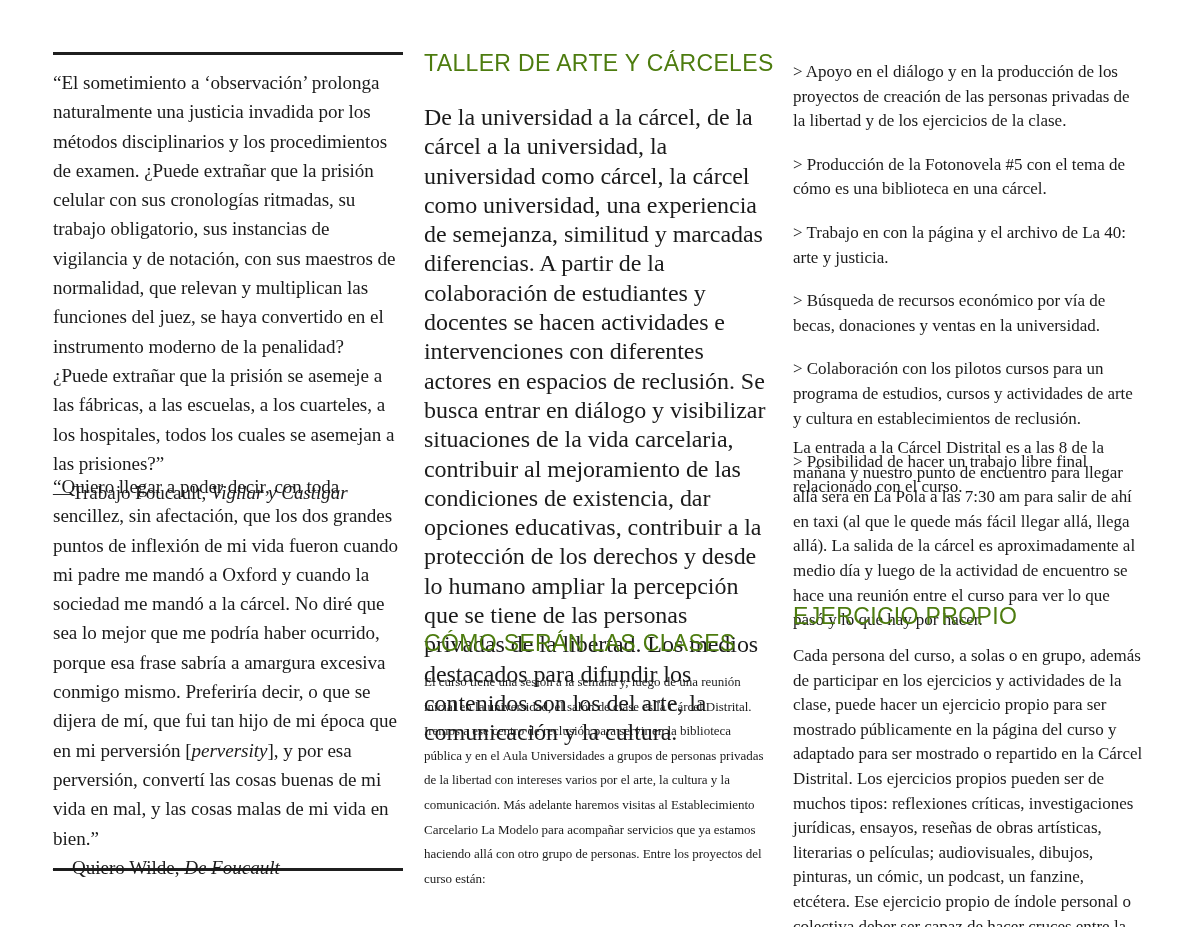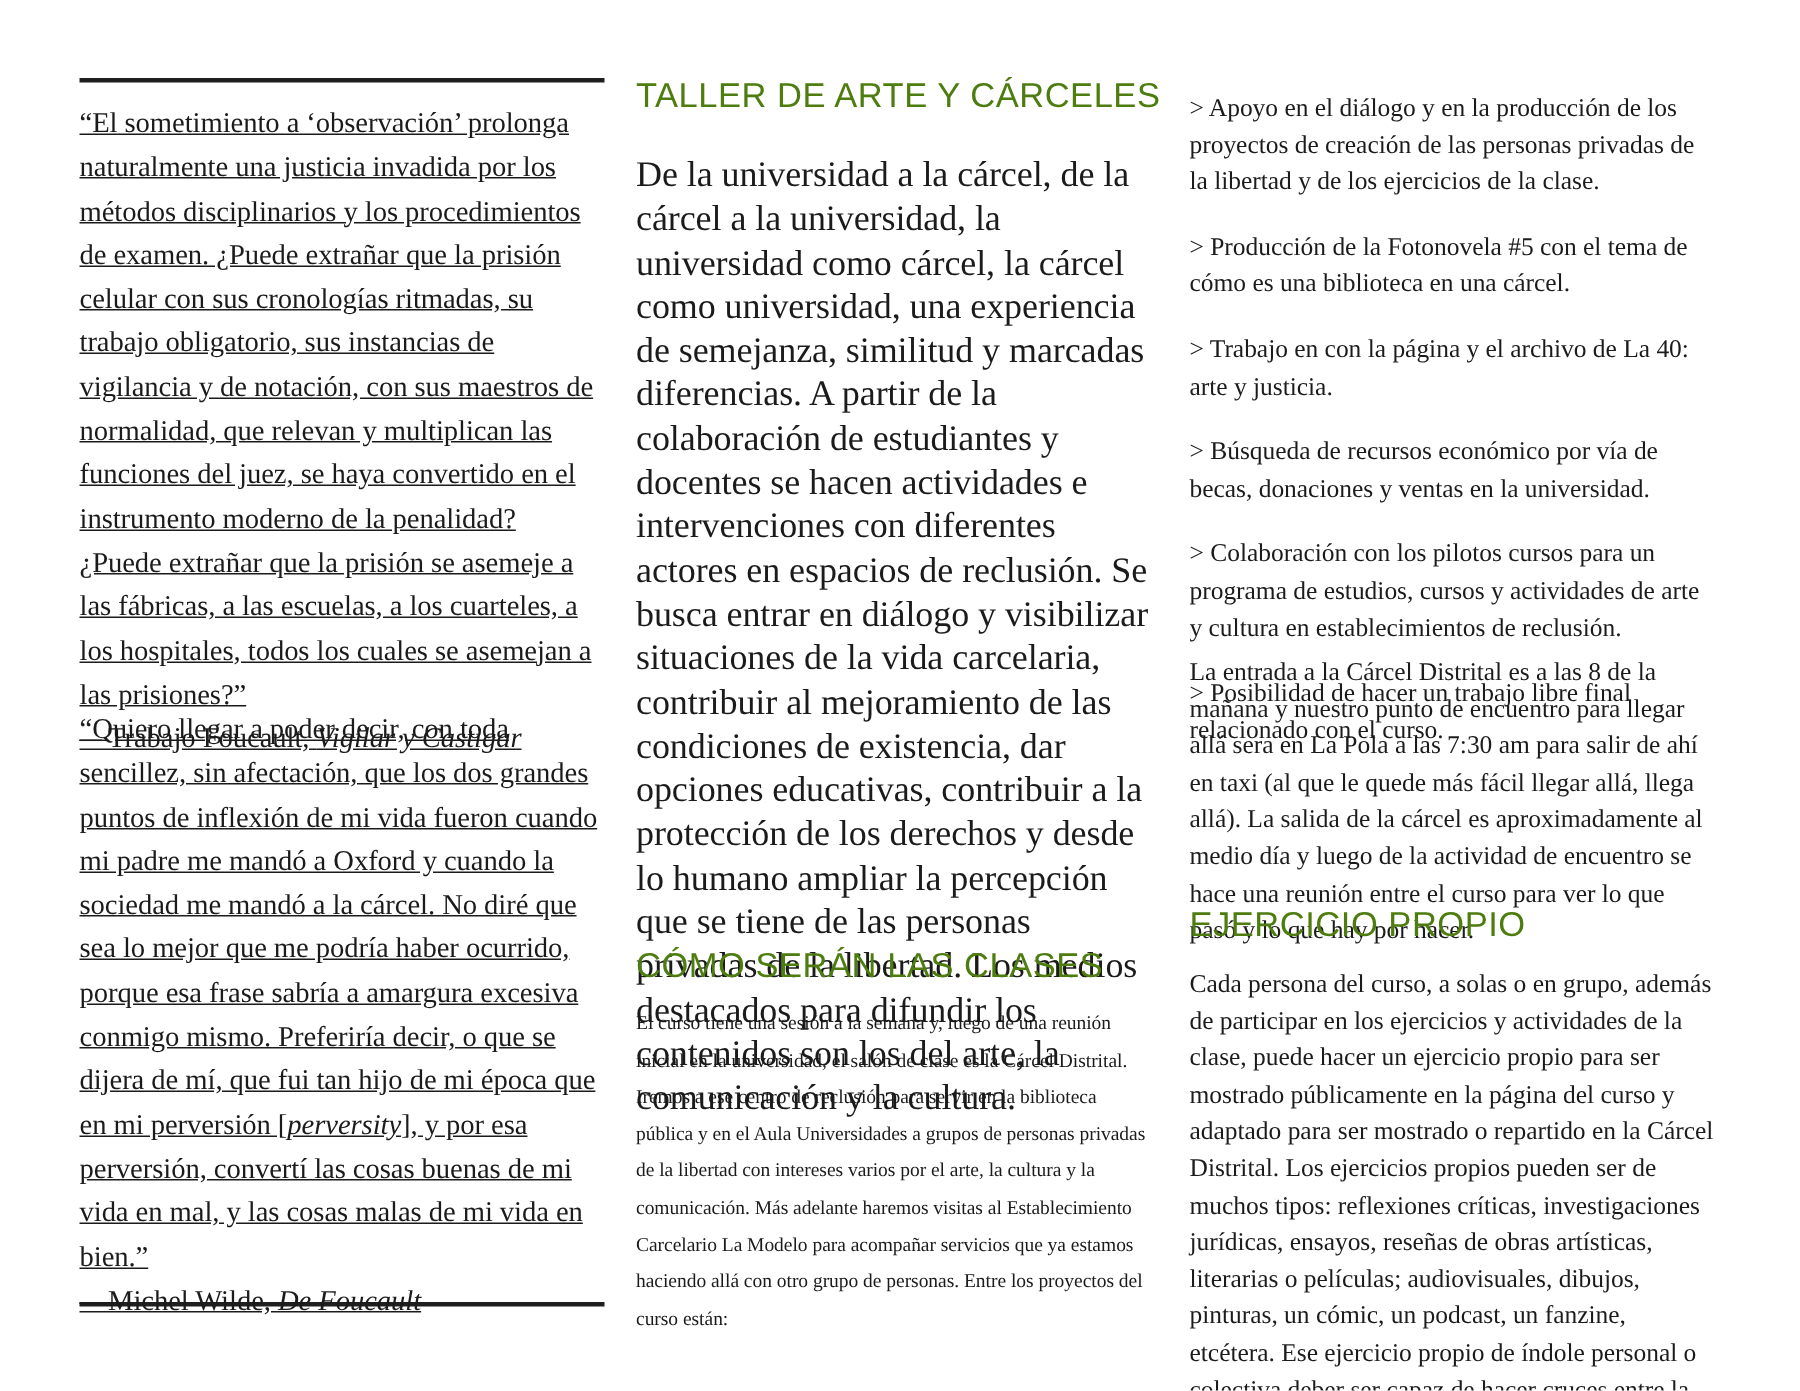--- a/index.html
+++ b/index.html
@@ -51,21 +51,21 @@
     left: 0;
     width: 350px;
     font-size: 19.1px;
     line-height: 29.3px;
     letter-spacing: -0.05px;
     text-align: left;
     font-family: "Liberation Serif", "DejaVu Serif", serif;
   }
   .quote-1 { top: 68px; }
   .quote-2 { top: 472px; }
-  .quote-block p { margin: 0; text-decoration: underline; }
+  .quote-block p { margin: 0; }
   .attrib { white-space: nowrap; }
   .it { font-style: italic; }
 
   
   .heading {
     font-family: "Liberation Sans", "DejaVu Sans", sans-serif;
     font-weight: normal;
     font-size: 23px;
     letter-spacing: 0.35px;
     color: #4d7c0f;
@@ -124,21 +124,21 @@
 
   <div class="col col-1">
 
     <div class="quote-block quote-1">
       <p>“El sometimiento a ‘observación’ prolonga naturalmente una justicia invadida por los métodos disciplinarios y los procedimientos de examen. ¿Puede extrañar que la prisión celular con sus cronologías ritmadas, su trabajo obligatorio, sus instancias de vigilancia y de notación, con sus maestros de normalidad, que relevan y multiplican las funciones del juez, se haya convertido en el instrumento moderno de la penalidad? ¿Puede extrañar que la prisión se asemeje a las fábricas, a las escuelas, a los cuarteles, a los hospitales, todos los cuales se asemejan a las prisiones?”</p>
       <p class="attrib"><span>—Trabajo Foucault, </span><span class="it">Vigilar y Castigar</span></p>
     </div>
 
     <div class="quote-block quote-2">
       <p><span>“Quiero llegar a poder decir, con toda sencillez, sin afectación, que los dos grandes puntos de inflexión de mi vida fueron cuando mi padre me mandó a Oxford y cuando la sociedad me mandó a la cárcel. No diré que sea lo mejor que me podría haber ocurrido, porque esa frase sabría a amargura excesiva conmigo mismo. Preferiría decir, o que se dijera de mí, que fui tan hijo de mi época que en mi perversión [</span><span class="it">perversity</span><span>], y por esa perversión, convertí las cosas buenas de mi vida en mal, y las cosas malas de mi vida en bien.”</span></p>
-      <p class="attrib"><span>—Michel Wilde, </span><span class="it">De Foucault</span></p>
+      <p class="attrib"><span>—Quiero Wilde, </span><span class="it">De Foucault</span></p>
     </div>
 
   </div>
 
   <div class="col col-2">
 
     <h2 class="heading c2-heading-1">TALLER DE ARTE Y CÁRCELES</h2>
 
     <p class="c2-lead">De la universidad a la cárcel, de la cárcel a la universidad, la universidad como cárcel, la cárcel como universidad, una experiencia de semejanza, similitud y marcadas diferencias. A partir de la colaboración de estudiantes y docentes se hacen actividades e intervenciones con diferentes actores en espacios de reclusión. Se busca entrar en diálogo y visibilizar situaciones de la vida carcelaria, contribuir al mejoramiento de las condiciones de existencia, dar opciones educativas, contribuir a la protección de los derechos y desde lo humano ampliar la percepción que se tiene de las personas privadas de la libertad. Los medios destacados para difundir los contenidos son los del arte, la comunicación y la cultura.</p>
 

